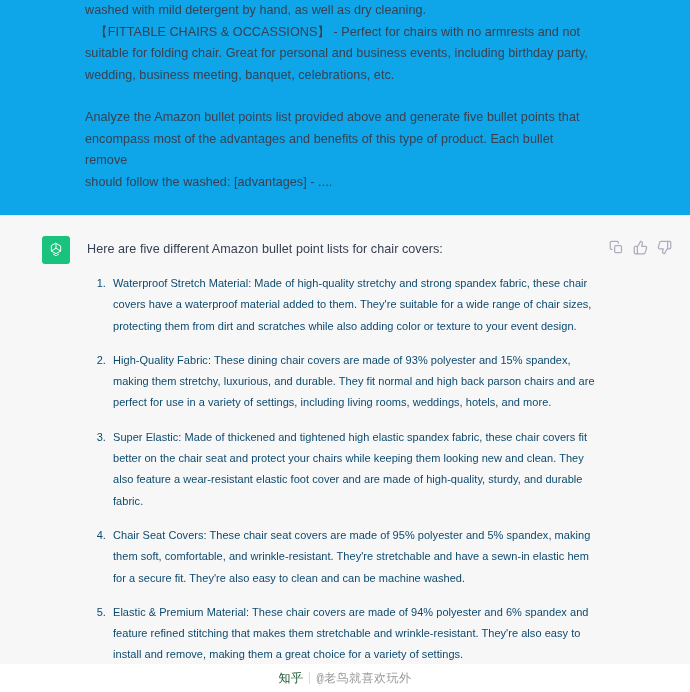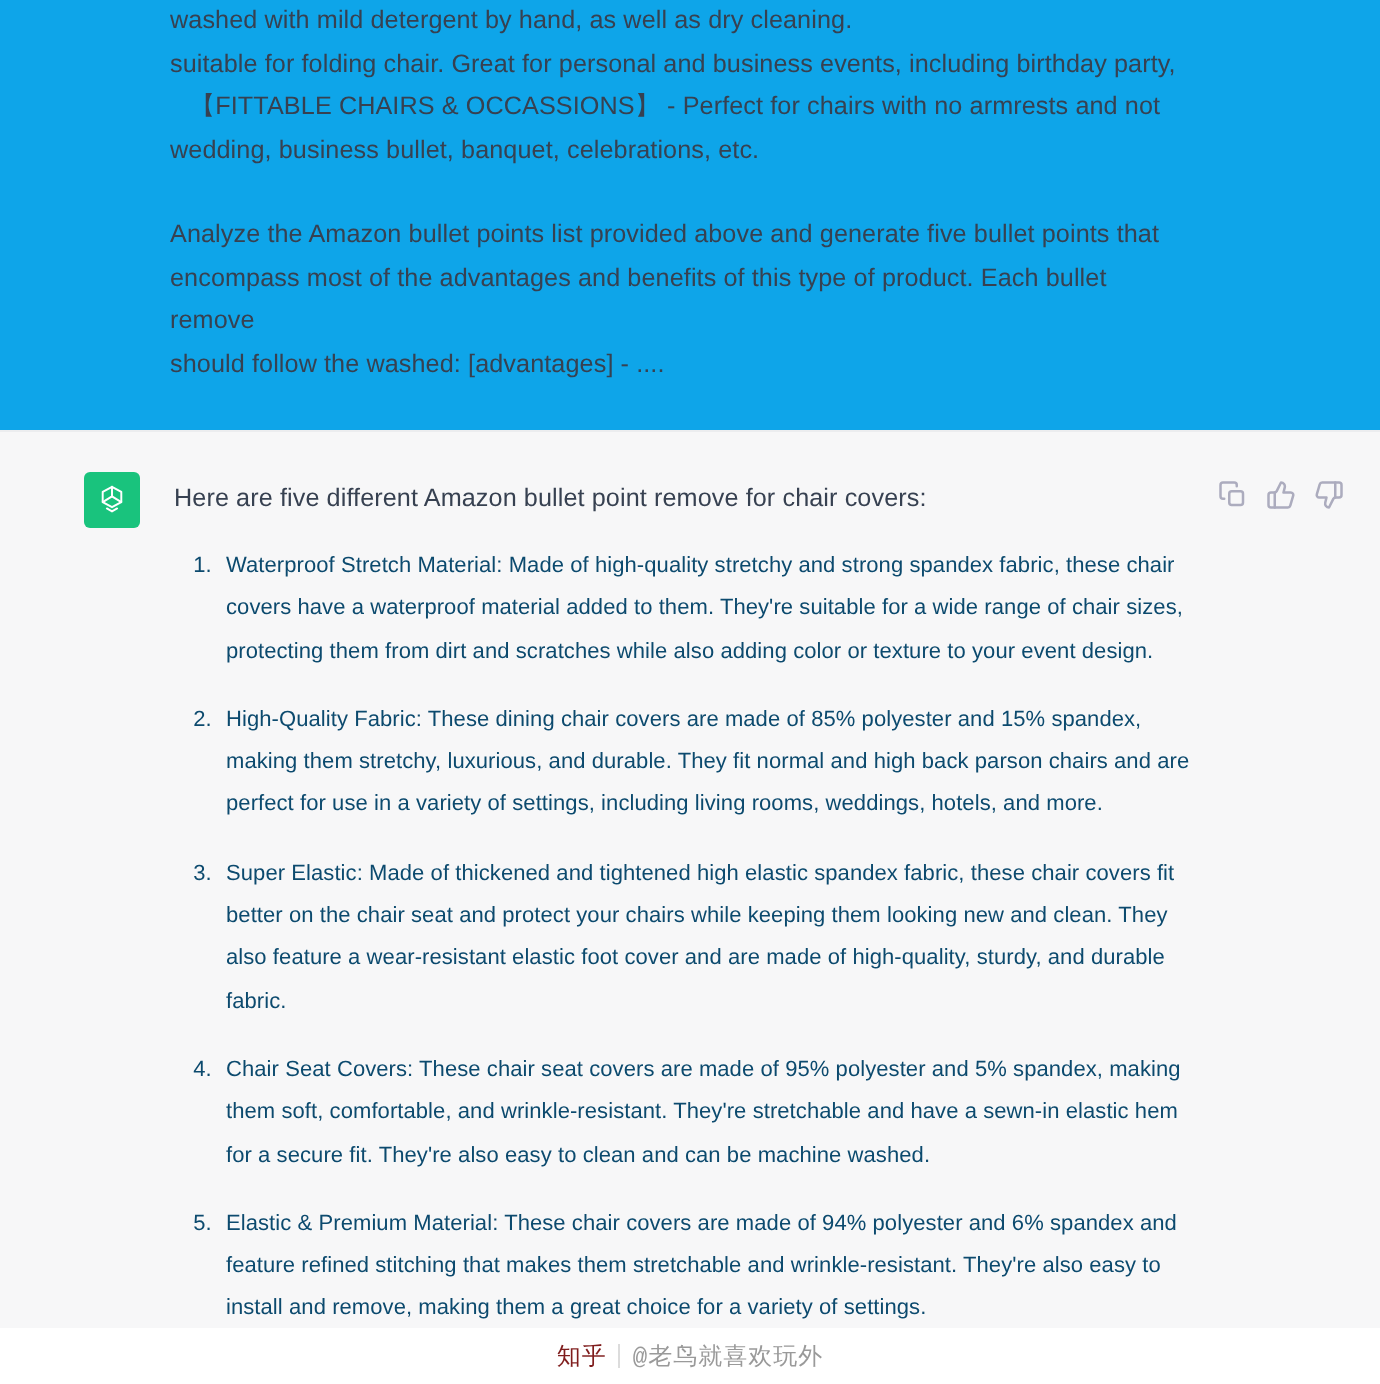--- a/index.html
+++ b/index.html
@@ -124,21 +124,21 @@
     width: 690px;
     height: 28px;
     background: #ffffff;
     display: flex;
     align-items: center;
     justify-content: center;
     gap: 6px;
   }
   .footer-logo {
     font-size: 12px;
-    color: #7f1d1d;
+    color: #14532d;
     font-family: Liberation Mono, monospace;
     letter-spacing: 0.5px;
   }
   .footer-text {
     font-size: 12px;
     color: #9a9a9a;
     font-family: Liberation Mono, monospace;
     letter-spacing: 0.5px;
   }
   .vsep {
@@ -148,23 +148,23 @@
   }
 </style>
 </head>
 <body>
 
 <div class="page">
 
   <div class="user-block">
     <div class="user-inner">
       <p class="u-line u-para">washed with mild detergent by hand, as well as dry cleaning.</p>
+      <p class="u-line u-para indent">【FITTABLE CHAIRS &amp; OCCASSIONS】 - Perfect for chairs with no armrests and not</p>
       <p class="u-line u-para">suitable for folding chair. Great for personal and business events, including birthday party,</p>
-      <p class="u-line u-para indent">【FITTABLE CHAIRS &amp; OCCASSIONS】 - Perfect for chairs with no armrests and not</p>
-      <p class="u-line u-para">wedding, business bullet, banquet, celebrations, etc.</p>
+      <p class="u-line u-para">wedding, business meeting, banquet, celebrations, etc.</p>
       <div class="u-gap"></div>
       <p class="u-line u-para">Analyze the Amazon bullet points list provided above and generate five bullet points that</p>
       <p class="u-line u-para">encompass most of the advantages and benefits of this type of product. Each bullet remove</p>
       <p class="u-line u-para">should follow the washed: [advantages] - ....</p>
     </div>
   </div>
 
   <div class="assistant-block">
     <div class="assistant-row">
 
@@ -173,25 +173,25 @@
           <svg width="18" height="18" viewBox="0 0 24 24" fill="none" stroke="#ffffff" stroke-width="1.3" stroke-linecap="round" stroke-linejoin="round">
             <path d="M12 3.2 L18.2 6.6 L18.2 13.4 L12 16.8 L5.8 13.4 L5.8 6.6 Z"></path>
             <path d="M12 3.2 L12 9.6 L5.8 13.4"></path>
             <path d="M12 9.6 L18.2 13.4"></path>
             <path d="M8.6 17.6 L12 19.6 L15.4 17.6"></path>
           </svg>
         </span>
       </div>
 
       <div class="assistant-content">
-        <p class="a-intro">Here are five different Amazon bullet point remove for chair covers:</p>
+        <p class="a-intro">Here are five different Amazon bullet point lists for chair covers:</p>
 
         <ol class="a-list">
           <li>Waterproof Stretch Material: Made of high-quality stretchy and strong spandex fabric, these chair covers have a waterproof material added to them. They're suitable for a wide range of chair sizes, protecting them from dirt and scratches while also adding color or texture to your event design.</li>
-          <li>High-Quality Fabric: These dining chair covers are made of 85% polyester and 15% spandex, making them stretchy, luxurious, and durable. They fit normal and high back parson chairs and are perfect for use in a variety of settings, including living rooms, weddings, hotels, and more.</li>
+          <li>High-Quality Fabric: These dining chair covers are made of 93% polyester and 15% spandex, making them stretchy, luxurious, and durable. They fit normal and high back parson chairs and are perfect for use in a variety of settings, including living rooms, weddings, hotels, and more.</li>
           <li>Super Elastic: Made of thickened and tightened high elastic spandex fabric, these chair covers fit better on the chair seat and protect your chairs while keeping them looking new and clean. They also feature a wear-resistant elastic foot cover and are made of high-quality, sturdy, and durable fabric.</li>
           <li>Chair Seat Covers: These chair seat covers are made of 95% polyester and 5% spandex, making them soft, comfortable, and wrinkle-resistant. They're stretchable and have a sewn-in elastic hem for a secure fit. They're also easy to clean and can be machine washed.</li>
           <li>Elastic &amp; Premium Material: These chair covers are made of 94% polyester and 6% spandex and feature refined stitching that makes them stretchable and wrinkle-resistant. They're also easy to install and remove, making them a great choice for a variety of settings.</li>
         </ol>
       </div>
 
       <div class="msg-actions">
         <span class="icon-btn">
           <svg viewBox="0 0 24 24" fill="none" stroke="currentColor" stroke-width="2" stroke-linecap="round" stroke-linejoin="round">
             <rect x="9" y="9" width="11" height="11" rx="2"></rect>

